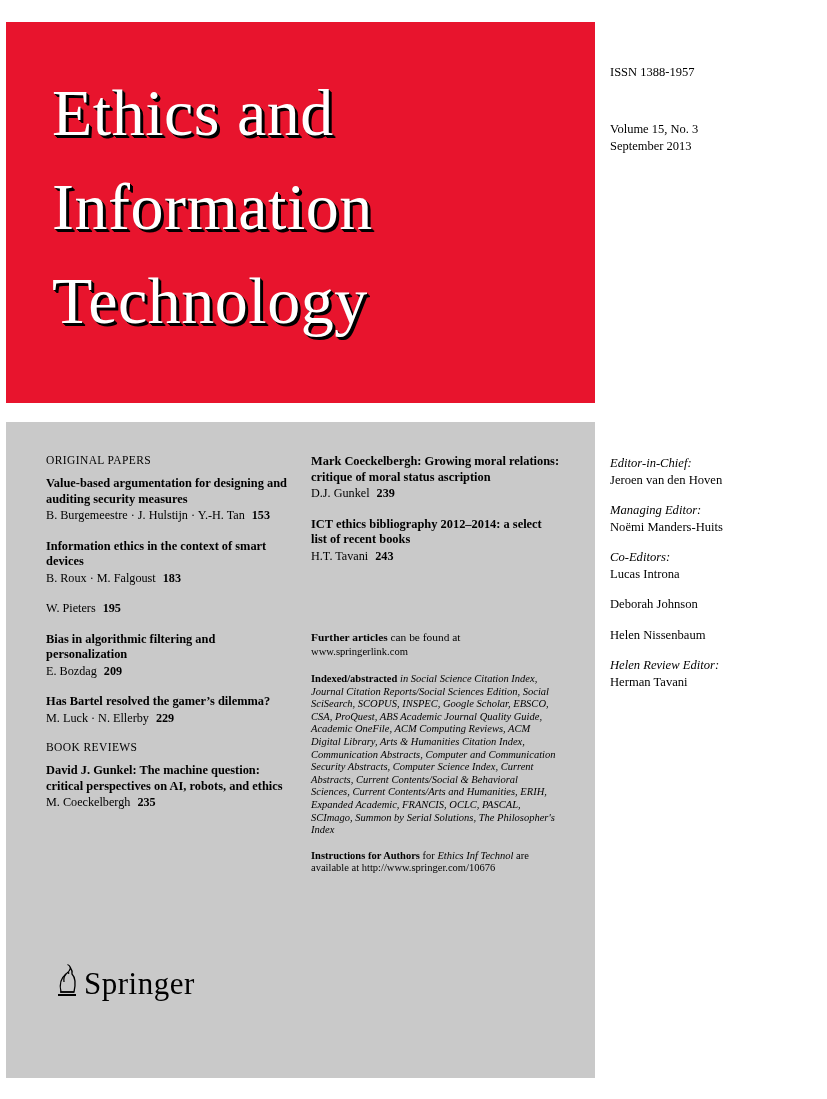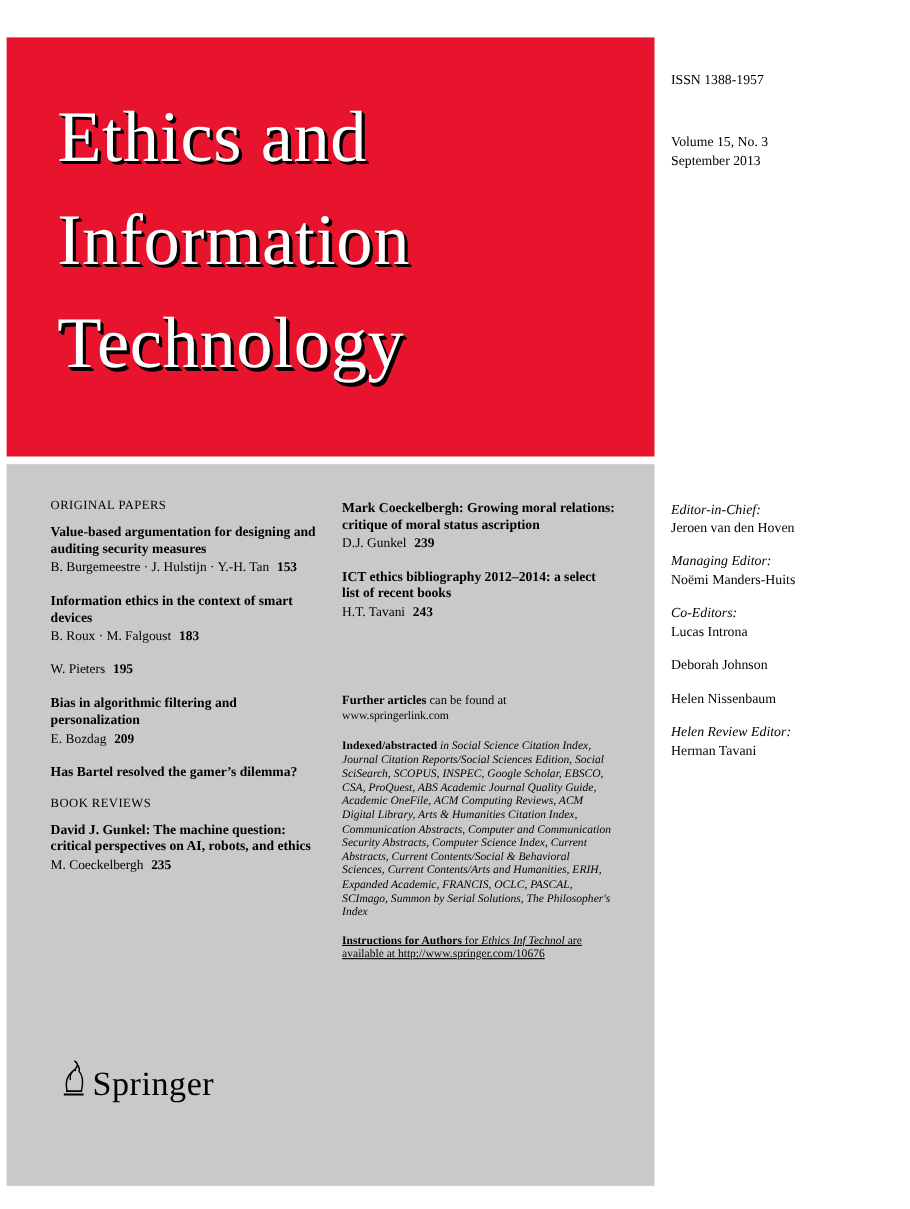--- a/index.html
+++ b/index.html
@@ -18,21 +18,20 @@
 
   
   .masthead {
     position: absolute;
     left: 6px;
     top: 22px;
     width: 589px;
     height: 381px;
     background: #e8142d;
     box-sizing: border-box;
-    margin-top: 12px;
   }
   .masthead-inner {
     position: absolute;
     left: 46px;
     top: 44px;
     width: 510px;
   }
   .mast-line {
     font-family: "Liberation Serif", serif;
     font-size: 66px;
@@ -119,21 +118,20 @@
     line-height: 12.6px;
     text-align: left;
   }
   .indexed b { font-weight: bold; }
   .indexed i { font-style: italic; }
 
   .instructions {
     margin-top: 13px;
     font-size: 10.5px;
     line-height: 12.6px;
-    text-decoration: underline;
   }
   .instructions b { font-weight: bold; }
   .instructions i { font-style: italic; }
 
   
   .springer {
     position: absolute;
     left: 44px;
     top: 540px;
     display: flex;
@@ -201,20 +199,21 @@
       <p class="authors"><span>W. Pieters</span><span class="pg">195</span></p>
     </div>
 
     <div class="entry">
       <p class="title">Bias in algorithmic filtering and personalization</p>
       <p class="authors"><span>E. Bozdag</span><span class="pg">209</span></p>
     </div>
 
     <div class="entry">
       <p class="title">Has Bartel resolved the gamer’s dilemma?</p>
+      <p class="authors"><span>M. Luck · N. Ellerby</span><span class="pg">229</span></p>
     </div>
 
     <div class="section-head second">BOOK REVIEWS</div>
 
     <div class="entry">
       <p class="title">David J. Gunkel: The machine question: critical perspectives on AI, robots, and ethics</p>
       <p class="authors"><span>M. Coeckelbergh</span><span class="pg">235</span></p>
     </div>
   </div>
 

